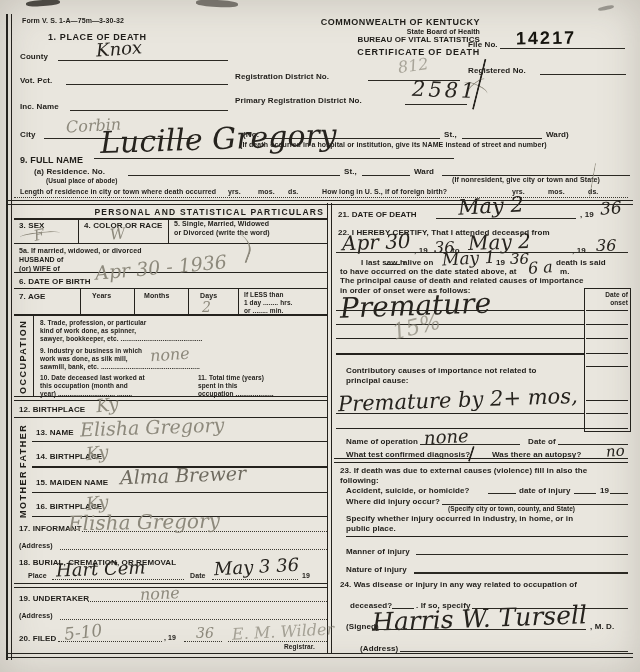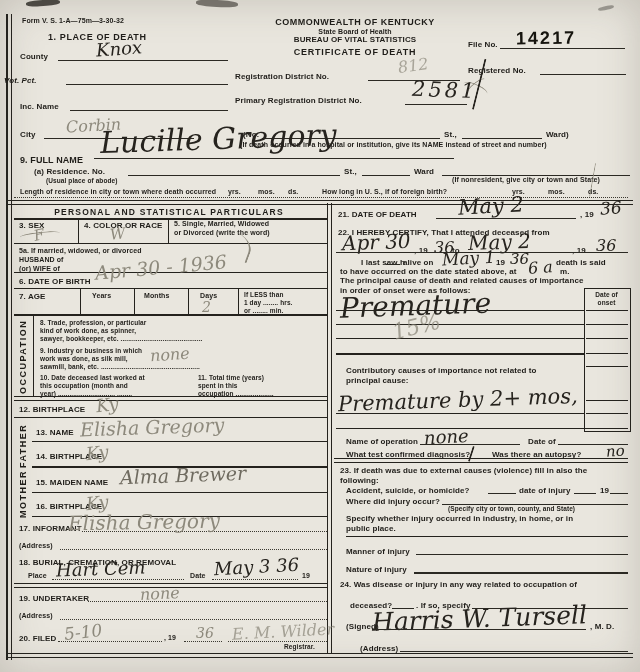--- a/index.html
+++ b/index.html
@@ -2,21 +2,21 @@
 <html><head>
 <meta charset="utf-8">
 <style>
   html,body{margin:0;padding:0;background:#b9b6ae;}
   .doc{position:relative;width:640px;height:672px;background:#e9e6de;
        font-family:"Liberation Sans",sans-serif;color:#201e1b;overflow:hidden;
        box-shadow:inset 0 0 40px rgba(90,85,70,.25);}
   .abs{position:absolute;}
   .lbl{font-weight:bold;font-size:8px;line-height:1.25;letter-spacing:.1px;color:#1f1d19;white-space:pre-line;}
   .s7{font-size:7px;} .s65{font-size:6.5px;} .s9{font-size:9px;}
-  .ctr{text-align:center;}
+  .ctr{text-align:right;}
   .hw{font-family:"DejaVu Serif",serif;font-style:italic;white-space:nowrap;line-height:1;}
   .ink{color:#26231e;}
   .pencil{color:#8d897c;}
   .ln{border-bottom:1.3px solid #2b2923;}
   .dot{border-bottom:1.4px dotted #3a3830;}
   .hln{background:#24221d;height:1.4px;}
   .vln{background:#24221d;width:1.4px;}
   .dbl{border-top:1.6px solid #24221d;border-bottom:1.6px solid #24221d;height:2.6px;}
   .vert{writing-mode:vertical-rl;transform:rotate(180deg);font-weight:bold;
         letter-spacing:1.5px;font-size:9px;color:#1f1d19;}
@@ -50,21 +50,21 @@
   <div class="abs ln" style="left:500px;top:36px;width:125px;height:12px;"></div>
   <div class="abs lbl" style="left:468px;top:66px;">Registered No.</div>
   <div class="abs ln" style="left:540px;top:62px;width:86px;height:12px;"></div>
   <div class="stroke" style="left:462px;top:84px;width:26px;height:10px;transform:rotate(24deg);"></div>
   <div class="stroke" style="left:466px;top:82px;width:22px;height:8px;transform:rotate(-38deg);"></div>
 
   <div class="abs lbl" style="left:20px;top:52px;">County</div>
   <div class="abs ln" style="left:58px;top:48px;width:170px;height:12px;"></div>
   <div class="abs hw ink" style="left:96px;top:40px;font-size:18px;transform:rotate(-4deg);">Knox</div>
 
-  <div class="abs lbl" style="left:4px;top:76px;font-style:italic;">Vot.  Pct.</div>
+  <div class="abs lbl" style="left:20px;top:76px;">Vot.  Pct.</div>
   <div class="abs ln" style="left:66px;top:72px;width:162px;height:12px;"></div>
   <div class="abs lbl" style="left:20px;top:102px;">Inc.  Name</div>
   <div class="abs ln" style="left:70px;top:98px;width:158px;height:12px;"></div>
   <div class="abs lbl" style="left:20px;top:130px;">City</div>
   <div class="abs ln" style="left:44px;top:126px;width:150px;height:12px;"></div>
   <div class="abs hw pencil" style="left:66px;top:118px;font-size:16px;transform:rotate(-3deg);">Corbin</div>
 
   <div class="abs lbl" style="left:235px;top:72px;">Registration  District  No.</div>
   <div class="abs ln" style="left:368px;top:68px;width:92px;height:12px;"></div>
   <div class="abs hw pencil" style="left:398px;top:58px;font-size:16px;transform:rotate(-8deg);opacity:.7;">812</div>

